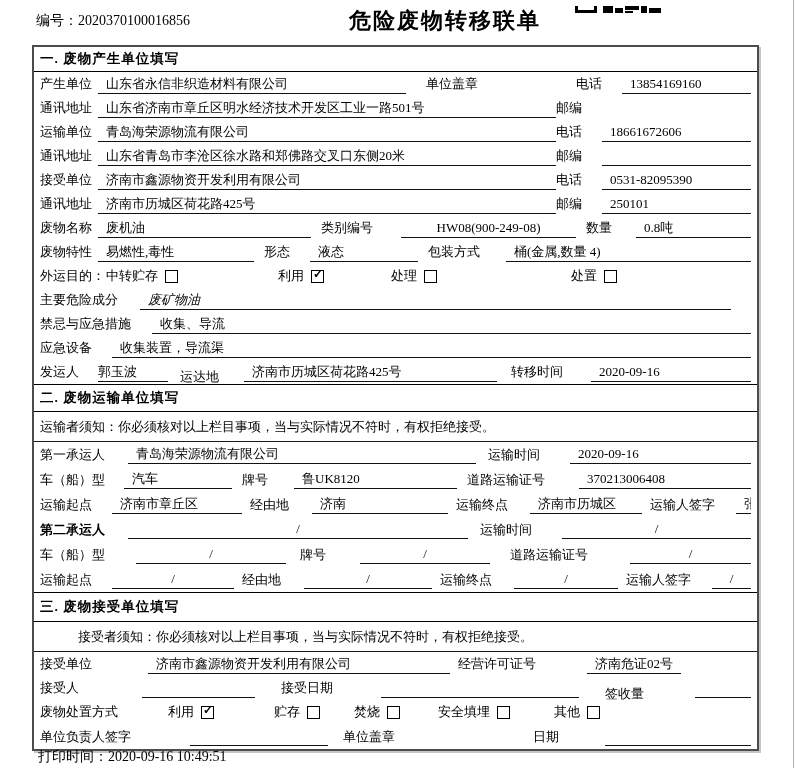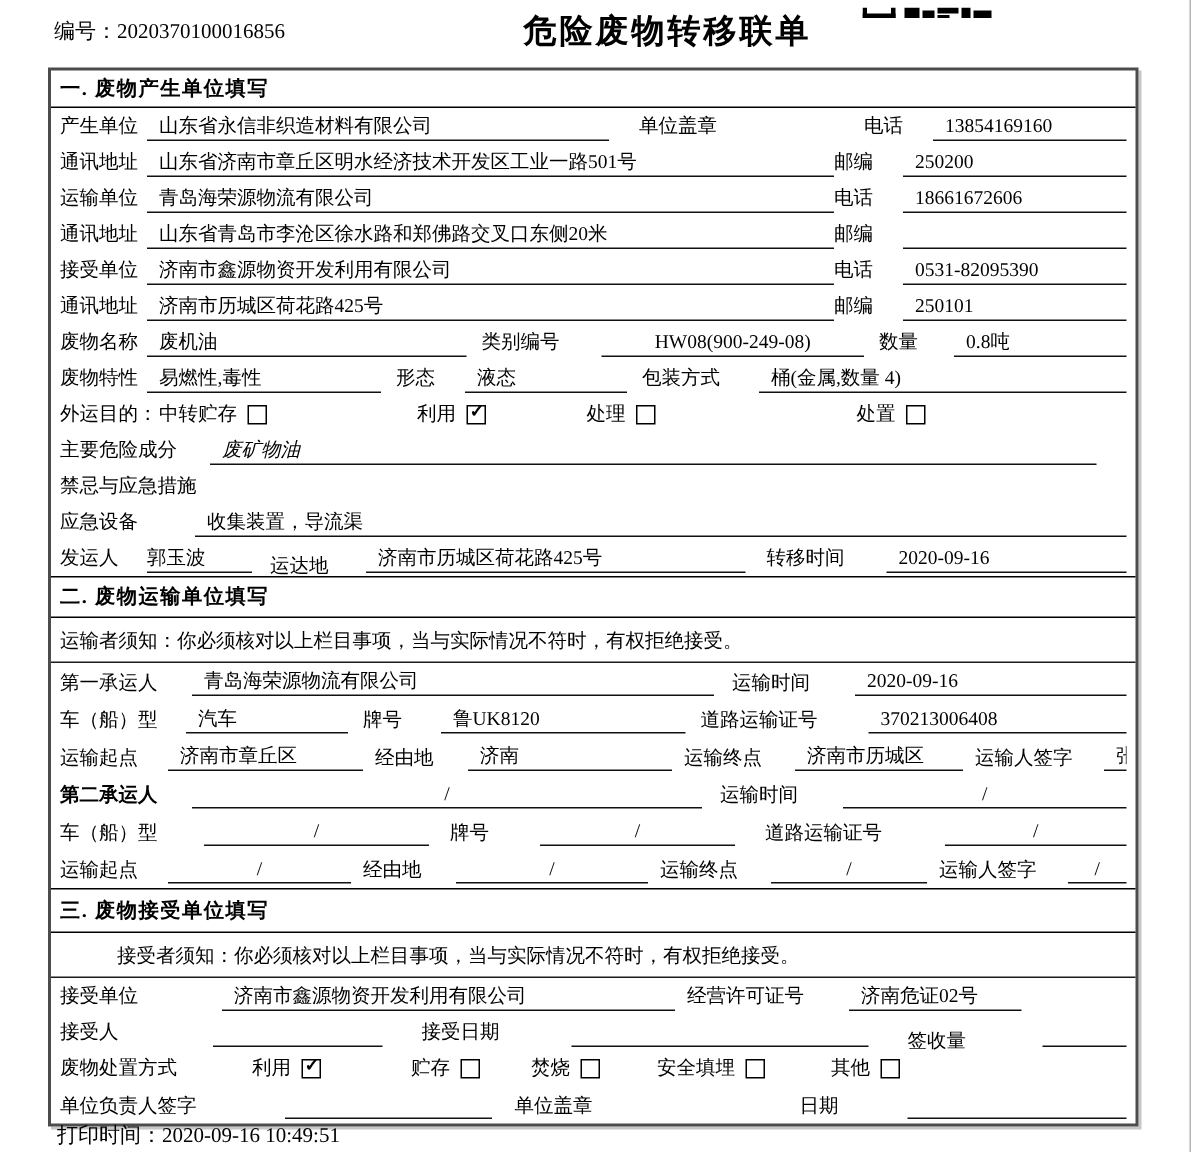--- a/index.html
+++ b/index.html
@@ -57,21 +57,20 @@
         <span class="lab" style="width: 58px;">产生单位</span>
         <span class="val" style="width: 300px;">山东省永信非织造材料有限公司</span>
         <span class="lab" style="width: 150px; padding-left: 20px;">单位盖章</span>
         <span class="lab" style="width: 46px;">电话</span>
         <span class="val" style="flex: 1 1 0%;">13854169160</span>
       </div>
       <div class="row">
         <span class="lab" style="width: 58px;">通讯地址</span>
         <span class="val" style="width: 450px;">山东省济南市章丘区明水经济技术开发区工业一路501号</span>
         <span class="lab" style="width: 46px;">邮编</span>
-        <span class="val" style="flex: 1 1 0%;">250200</span>
       </div>
       <div class="row">
         <span class="lab" style="width: 58px;">运输单位</span>
         <span class="val" style="width: 450px;">青岛海荣源物流有限公司</span>
         <span class="lab" style="width: 46px;">电话</span>
         <span class="val" style="flex: 1 1 0%;">18661672606</span>
       </div>
       <div class="row">
         <span class="lab" style="width: 58px;">通讯地址</span>
         <span class="val" style="width: 450px;">山东省青岛市李沧区徐水路和郑佛路交叉口东侧20米</span>
@@ -124,24 +123,25 @@
           <span>处置</span>
           <span class="cb"></span>
         </span>
       </div>
       <div class="row">
         <span class="lab" style="width: 100px;">主要危险成分</span>
         <span class="val" style="flex: 1 1 0%; margin-right: 20px; font-style: italic;">废矿物油</span>
       </div>
       <div class="row">
         <span class="lab" style="width: 112px;">禁忌与应急措施</span>
+        <span class="val" style="flex: 1 1 0%;">收集、导流</span>
       </div>
       <div class="row">
         <span class="lab" style="width: 72px;">应急设备</span>
-        <span class="val" style="flex: 1 1 0%; margin-left: 18px;">收集装置，导流渠</span>
+        <span class="val" style="flex: 1 1 0%;">收集装置，导流渠</span>
       </div>
       <div class="row">
         <span class="lab" style="width: 58px;">发运人</span>
         <span class="val" style="width: 70px; text-align: left; padding-left: 0px;">郭玉波</span>
         <span class="lab" style="width: 64px; padding-left: 12px; margin-top: 10px;">运达地</span>
         <span class="val" style="width: 245px;">济南市历城区荷花路425号</span>
         <span class="lab" style="width: 80px; padding-left: 14px;">转移时间</span>
         <span class="val" style="flex: 1 1 0%;">2020-09-16</span>
       </div>
     </div>
@@ -201,21 +201,21 @@
     </div>
     <div class="section">
       <div class="sec-header" style="height: 28px;">三. 废物接受单位填写</div>
       <div class="row divider" style="height: 29px; padding-left: 44px;">
         <span class="lab" style="flex: 1 1 0%;">接受者须知：你必须核对以上栏目事项，当与实际情况不符时，有权拒绝接受。</span>
       </div>
       <div class="row">
         <span class="lab" style="width: 108px;">接受单位</span>
         <span class="val" style="width: 294px;">济南市鑫源物资开发利用有限公司</span>
         <span class="lab" style="width: 108px; padding-left: 8px;">经营许可证号</span>
-        <span class="val" style="flex: 1 1 0%; margin-right: 70px;">济南危证02号</span>
+        <span class="val" style="flex: 1 1 0%; margin-right: 70px; margin-left: 21px;">济南危证02号</span>
       </div>
       <div class="row">
         <span class="lab" style="width: 102px;">接受人</span>
         <span class="val" style="width: 105px;"></span>
         <span class="lab" style="width: 100px; padding-left: 26px;">接受日期</span>
         <span class="val" style="width: 190px;"></span>
         <span class="lab" style="width: 90px; padding-left: 26px; margin-top: 12px;">签收量</span>
         <span class="val" style="flex: 1 1 0%;"></span>
       </div>
       <div class="row">

